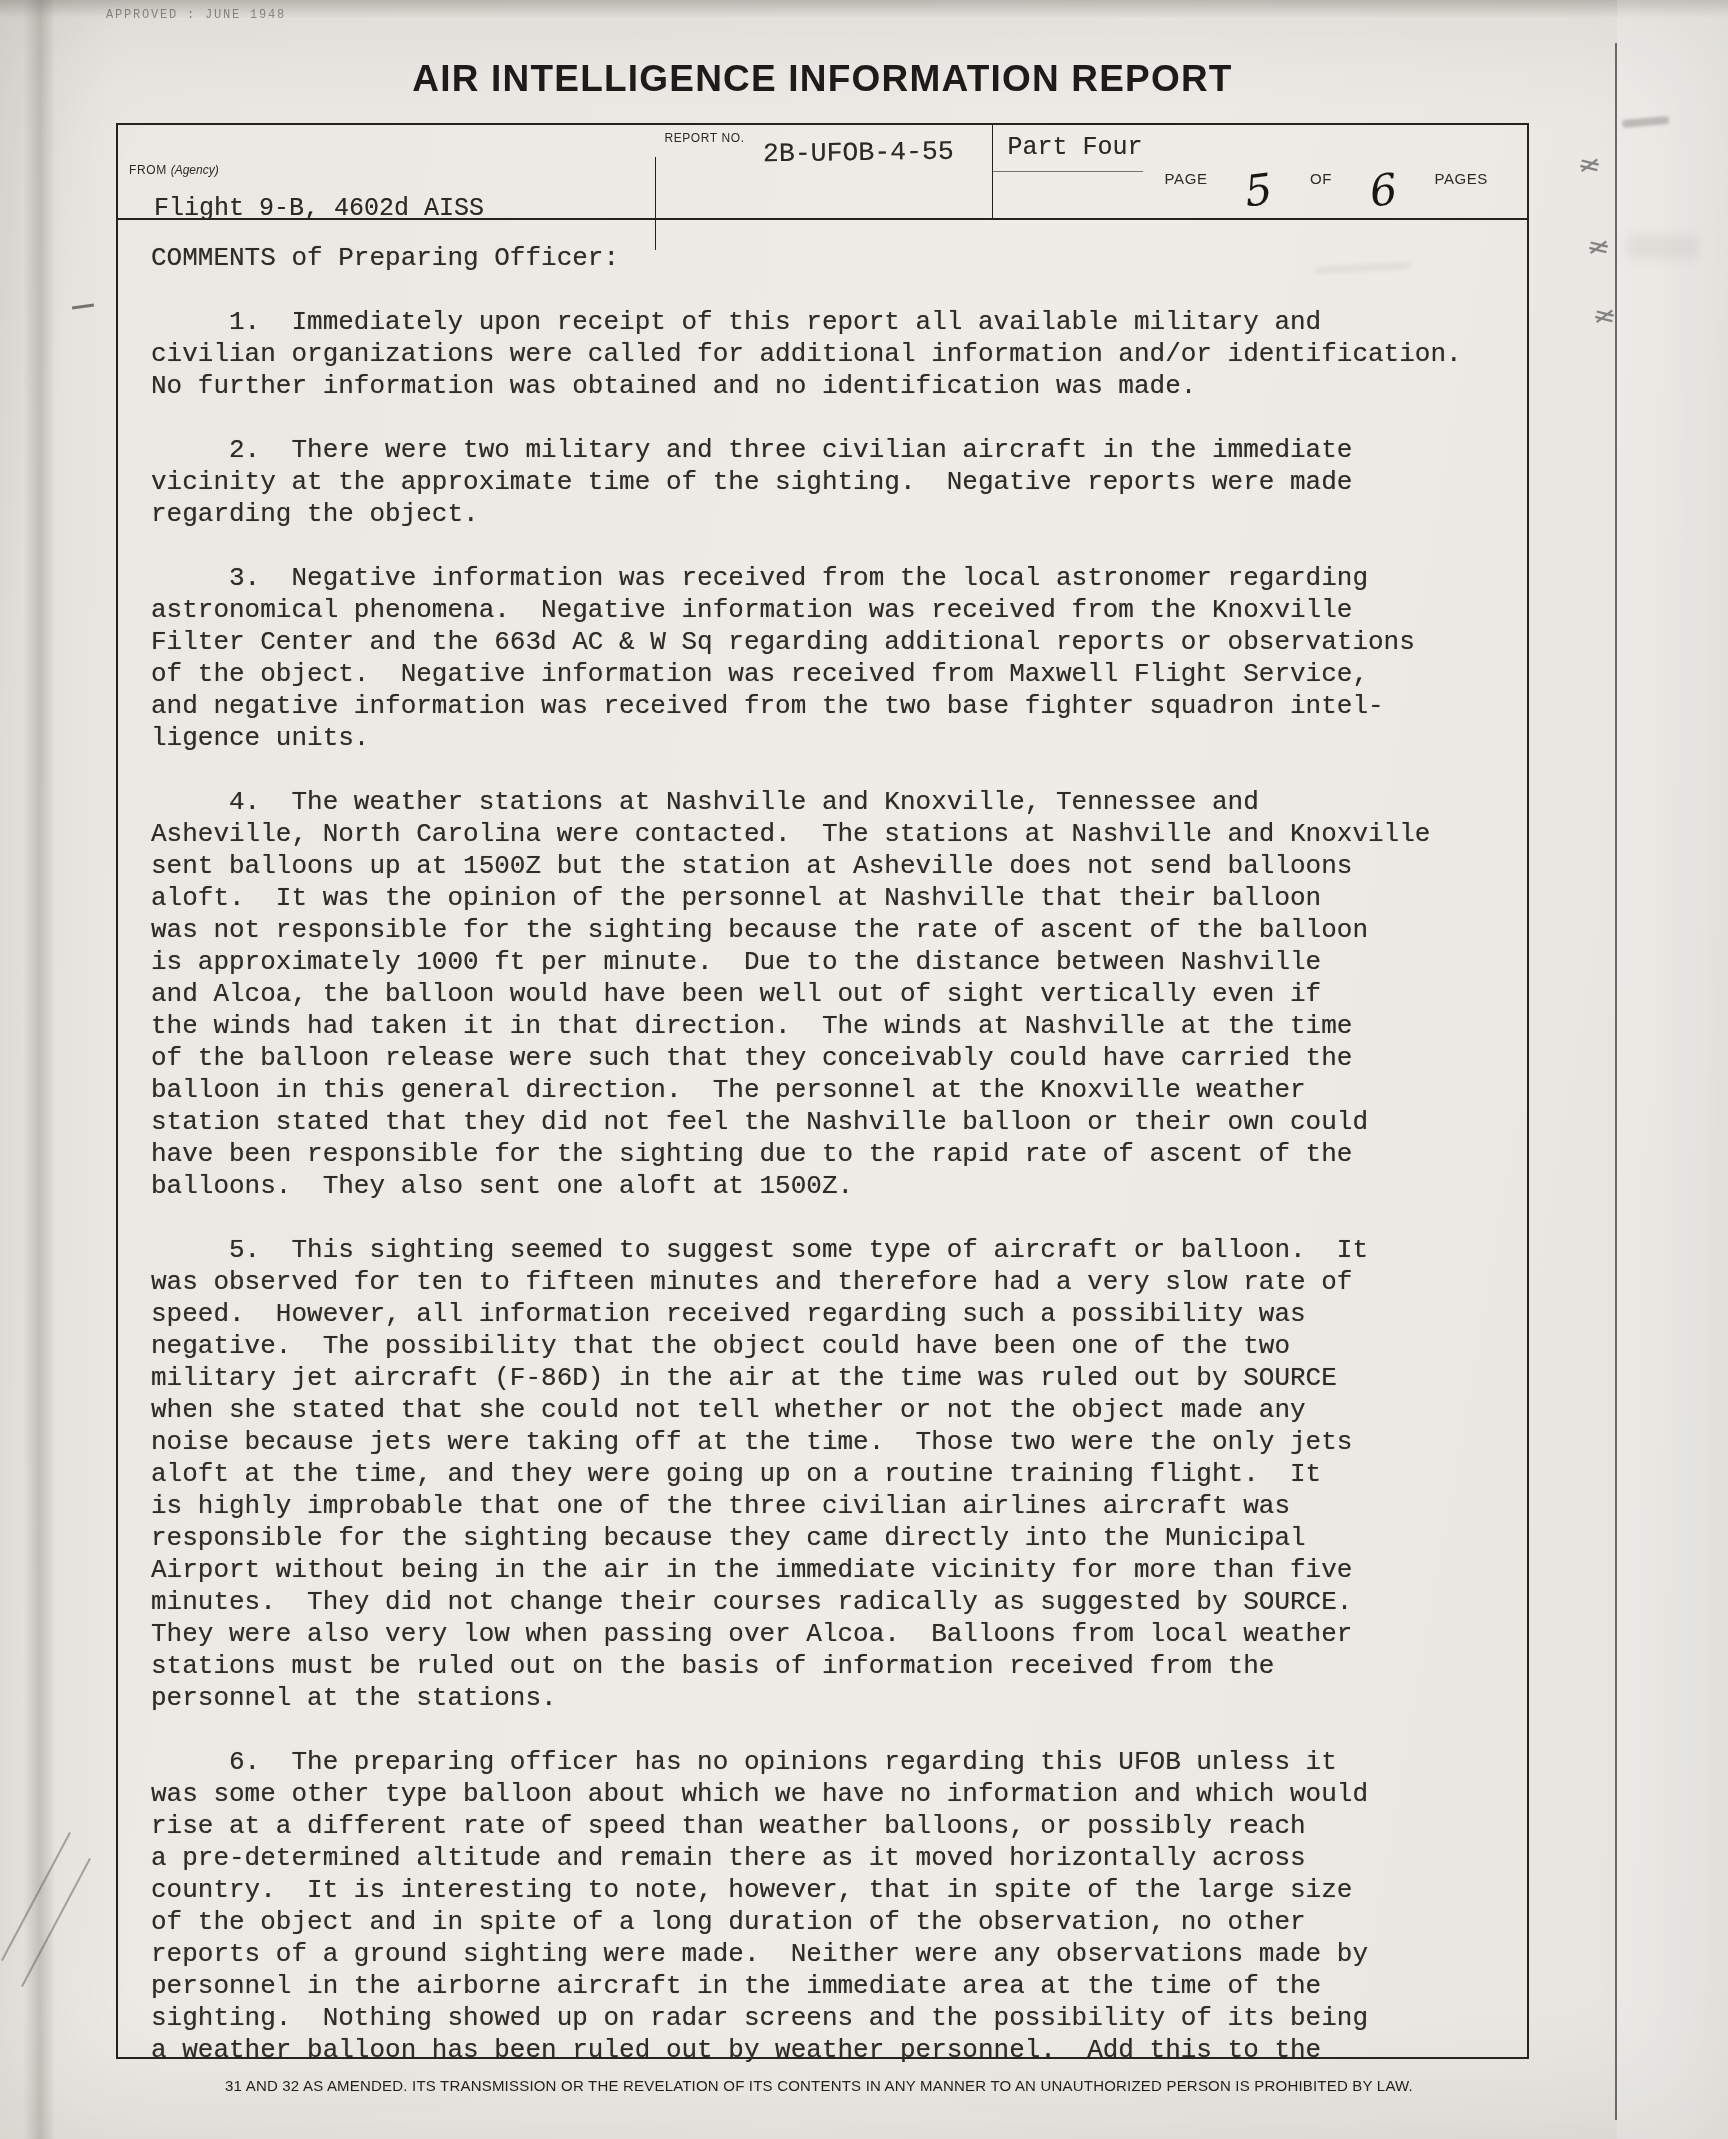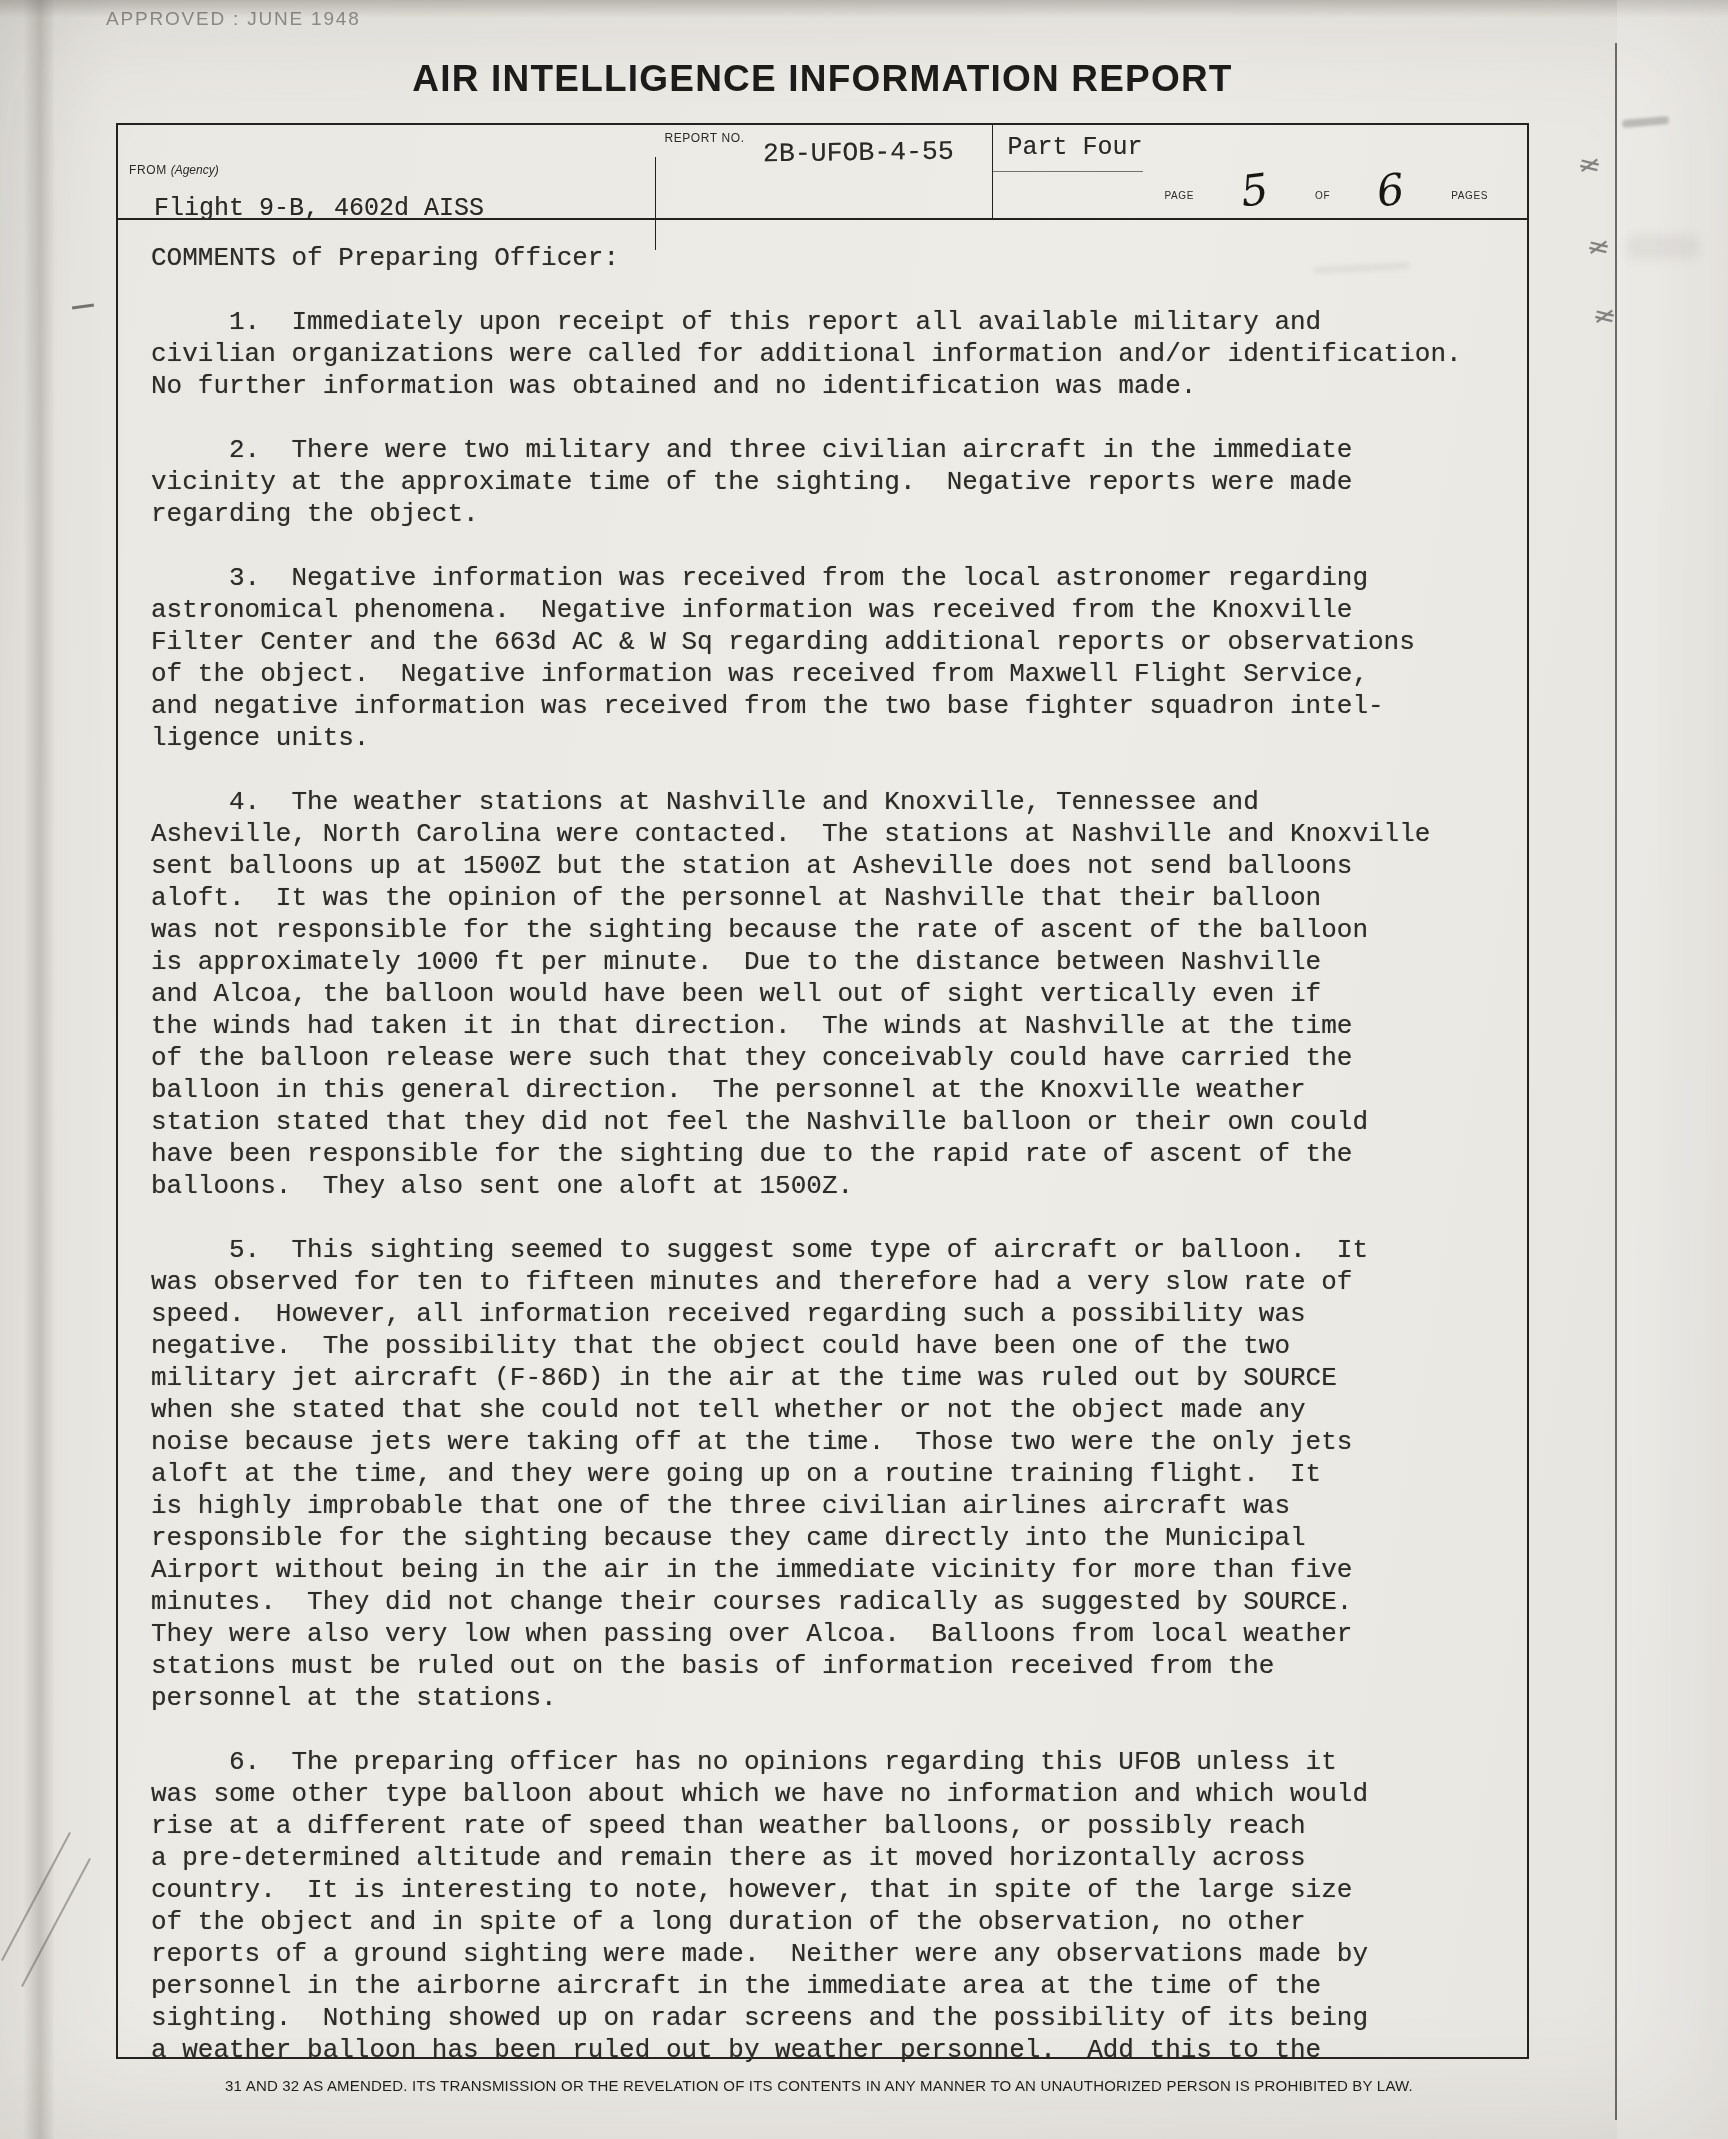--- a/index.html
+++ b/index.html
@@ -19,22 +19,23 @@
   .edge-left {
     position: absolute; left: 23px; top: 0; width: 31px; height: 100%;
     background: linear-gradient(90deg, rgba(80,75,66,0), rgba(80,75,66,0.22) 55%, rgba(80,75,66,0.02));
   }
   .edge-top {
     position: absolute; left: 0; top: 0; width: 100%; height: 18px;
     background: linear-gradient(180deg, rgba(70,65,58,0.25), rgba(70,65,58,0));
   }
   .approved {
     position: absolute; left: 106px; top: 8.4px;
-    font-size: 19px; letter-spacing: 1.8px;
+    font-size: 12px; letter-spacing: 1.8px;
     color: rgba(52,50,46,0.5);
+    font-family: Liberation Mono, monospace;
   }
   .title {
     position: absolute; left: 116px; top: 58px; width: 1413px;
     margin: 0; text-align: center;
     font-size: 37px; font-weight: bold; letter-spacing: 1.2px;
     color: #1d1c1a;
   }
   .doc-frame {
     position: absolute; left: 116px; top: 123px;
     width: 1413px; height: 1936px;
@@ -70,21 +71,21 @@
     font-family: "Liberation Mono", "DejaVu Sans Mono", monospace;
     font-size: 25px; color: #2c2a26;
     border-bottom: 1.2px solid rgba(50,48,44,0.65);
     text-shadow: 0 0 0.6px rgba(46,44,40,0.5);
   }
   .page-line {
     flex: 1; display: flex; align-items: flex-end;
     justify-content: space-between;
     padding: 0 39px 4.8px 22px;
   }
-  .small-label { font-size: 10px; letter-spacing: 0.6px; color: #2b2a27; margin-bottom: 12px; }
+  .small-label { font-size: 15px; letter-spacing: 0.6px; color: #2b2a27; margin-bottom: 26px; }
   .hand-number {
     font-family: "DejaVu Serif", serif; font-style: italic;
     font-size: 43px; line-height: 43px; color: #17161 4;
     color: #181714;
     transform: rotate(-7deg);
     margin-bottom: 1.2px;
   }
   .body-text {
     padding: 22px 60px 0 33px;
     font-family: "Liberation Mono", "DejaVu Sans Mono", monospace;

